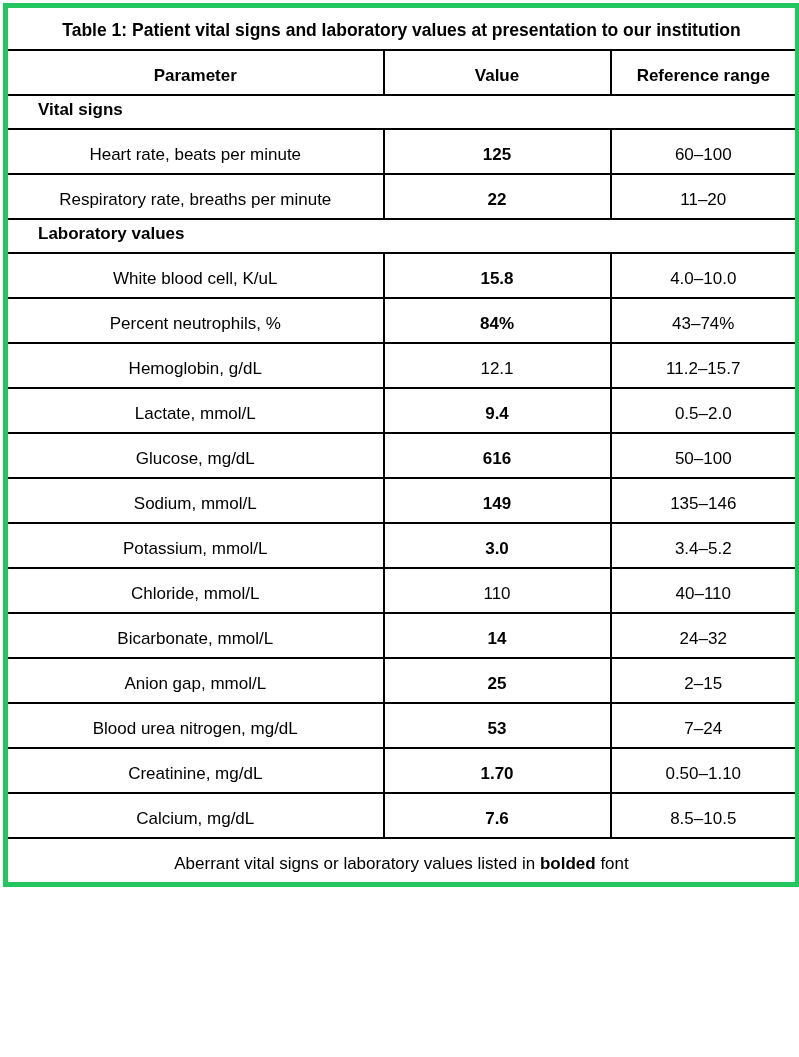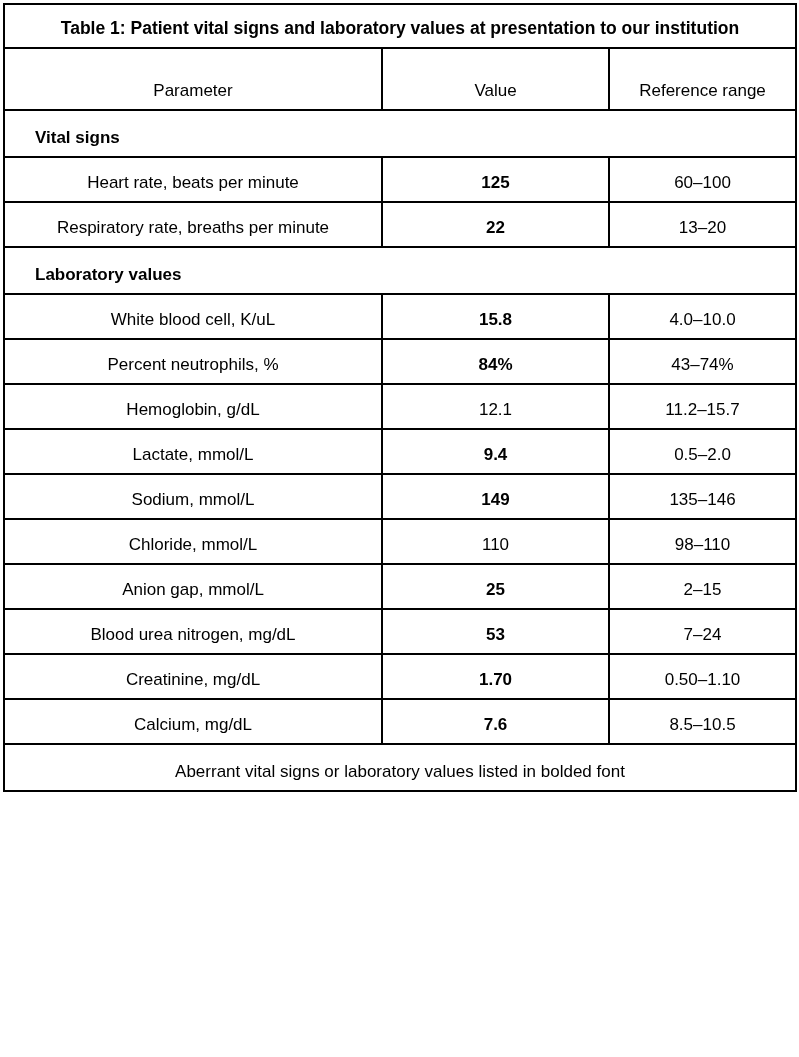--- a/index.html
+++ b/index.html
@@ -9,60 +9,60 @@
     width: 799px;
     height: 1057px;
     font-family: "Liberation Sans", sans-serif;
     color: #000000;
   }
   table.vitals {
     border-collapse: collapse;
     table-layout: fixed;
     margin: 3px 0 0 3px;
     width: 792px;
-    border: 1px solid #22c55e;
+    border: 5px solid #22c55e;
   }
   td, th {
     border: 2px solid #000000;
     box-sizing: border-box;
     vertical-align: bottom;
     text-align: center;
     padding: 0 4px 8px 4px;
     font-size: 17px;
     font-weight: 400;
     overflow: hidden;
     white-space: nowrap;
   }
   .title-cell {
     font-weight: 700;
     font-size: 17.5px;
     height: 44px;
   }
   th.col-header {
-    font-weight: 400;
-    height: 62px;
+    font-weight: 700;
+    height: 45px;
   }
   .section-cell {
     text-align: left;
     font-weight: 700;
     padding-left: 30px;
-    height: 47px;
+    height: 34px;
   }
   .data-row td {
     height: 45px;
     margin-top: 22px;
   }
   td.value-cell.bold {
     font-weight: 700;
   }
   .footer-cell {
     height: 47px;
   }
   .footer-cell b {
-    font-weight: 400;
+    font-weight: 700;
   }
 </style>
 </head>
 <body>
 
 <table class="vitals">
   <colgroup>
     <col style="width:378px">
     <col style="width:227px">
     <col style="width:187px">
@@ -84,21 +84,21 @@
 
   <tr class="data-row">
     <td class="param-cell">Heart rate, beats per minute</td>
     <td class="value-cell bold">125</td>
     <td class="ref-cell">60–100</td>
   </tr>
 
   <tr class="data-row">
     <td class="param-cell">Respiratory rate, breaths per minute</td>
     <td class="value-cell bold">22</td>
-    <td class="ref-cell">13–20</td>
+    <td class="ref-cell">11–20</td>
   </tr>
 
 
 
   <tr class="section-row">
     <td class="section-cell" colspan="3">Laboratory values</td>
   </tr>
 
   <tr class="data-row">
     <td class="param-cell">White blood cell, K/uL</td>
@@ -118,34 +118,49 @@
     <td class="ref-cell">11.2–15.7</td>
   </tr>
 
 
   <tr class="data-row">
     <td class="param-cell">Lactate, mmol/L</td>
     <td class="value-cell bold">9.4</td>
     <td class="ref-cell">0.5–2.0</td>
   </tr>
 
+  <tr class="data-row">
+    <td class="param-cell">Glucose, mg/dL</td>
+    <td class="value-cell bold">616</td>
+    <td class="ref-cell">50–100</td>
+  </tr>
 
   <tr class="data-row">
     <td class="param-cell">Sodium, mmol/L</td>
     <td class="value-cell bold">149</td>
     <td class="ref-cell">135–146</td>
   </tr>
 
+  <tr class="data-row">
+    <td class="param-cell">Potassium, mmol/L</td>
+    <td class="value-cell bold">3.0</td>
+    <td class="ref-cell">3.4–5.2</td>
+  </tr>
 
   <tr class="data-row">
     <td class="param-cell">Chloride, mmol/L</td>
     <td class="value-cell">110</td>
-    <td class="ref-cell">98–110</td>
+    <td class="ref-cell">40–110</td>
   </tr>
 
+  <tr class="data-row">
+    <td class="param-cell">Bicarbonate, mmol/L</td>
+    <td class="value-cell bold">14</td>
+    <td class="ref-cell">24–32</td>
+  </tr>
 
   <tr class="data-row">
     <td class="param-cell">Anion gap, mmol/L</td>
     <td class="value-cell bold">25</td>
     <td class="ref-cell">2–15</td>
   </tr>
 
   <tr class="data-row">
     <td class="param-cell">Blood urea nitrogen, mg/dL</td>
     <td class="value-cell bold">53</td>

